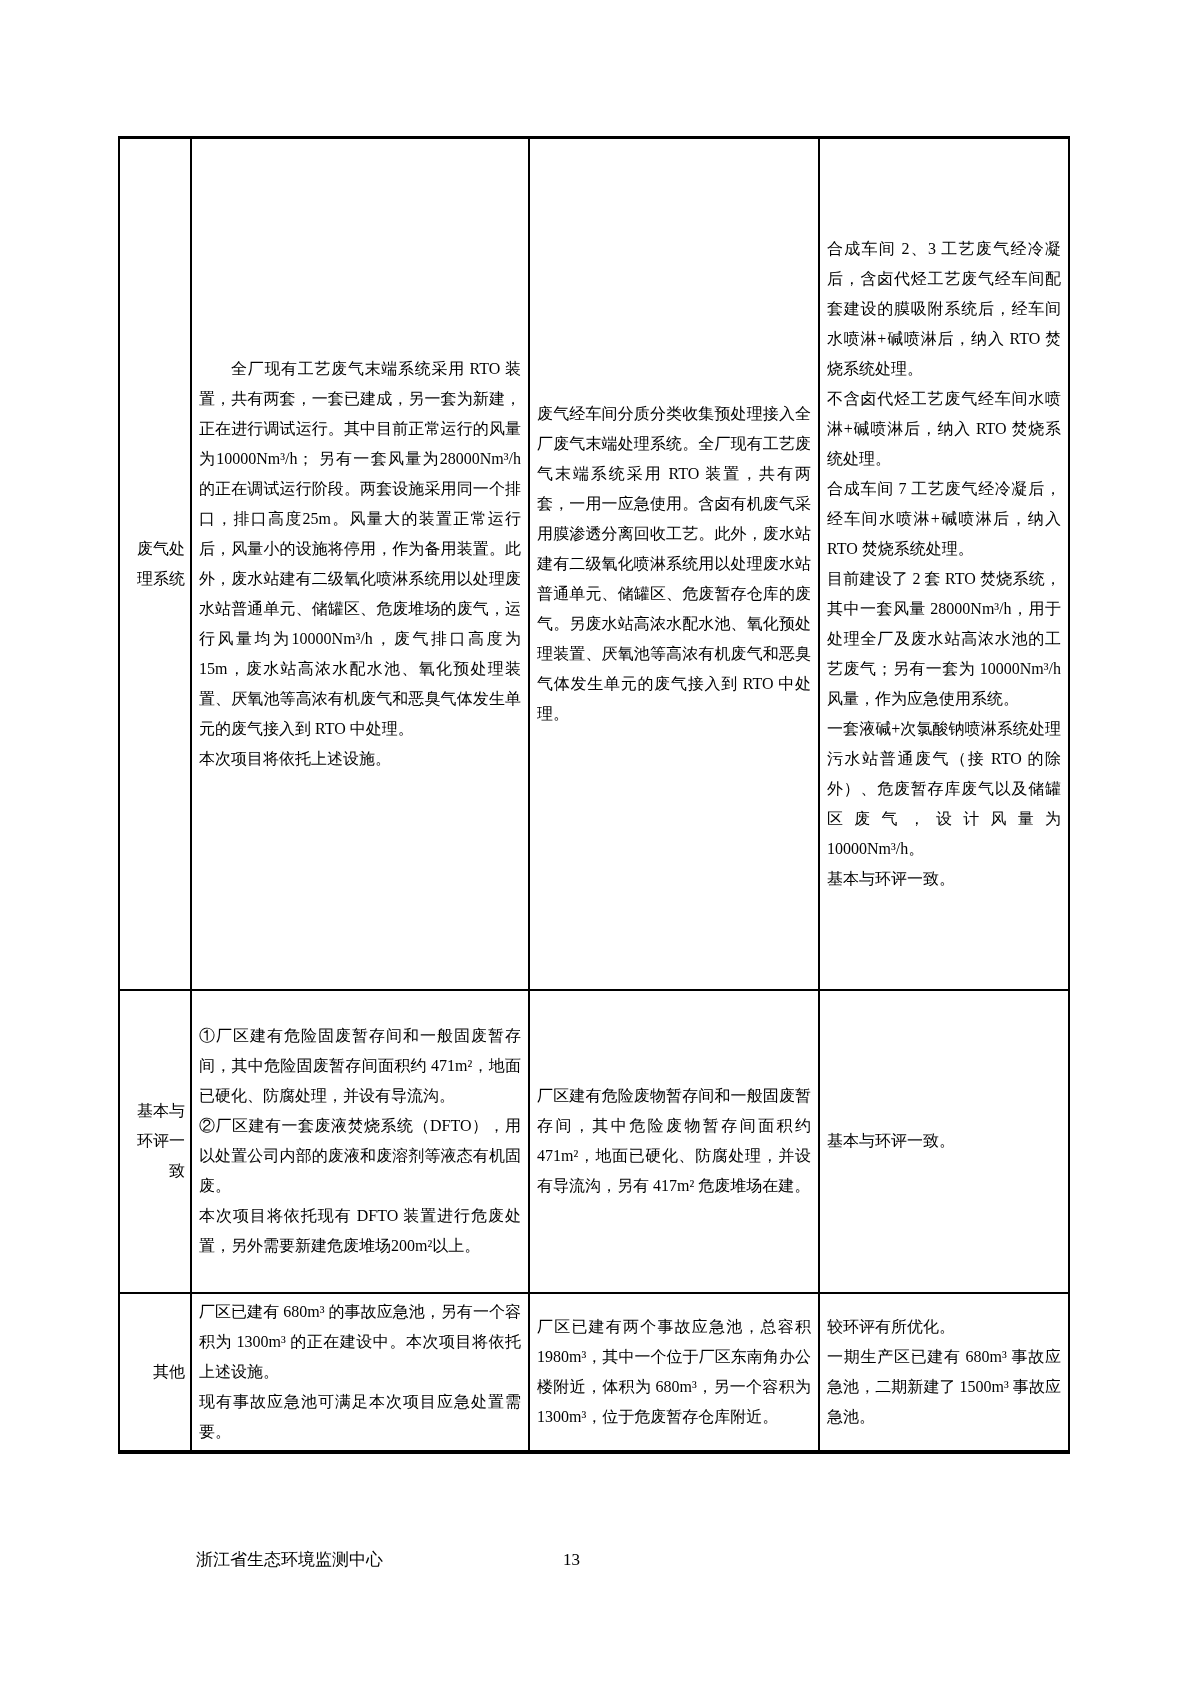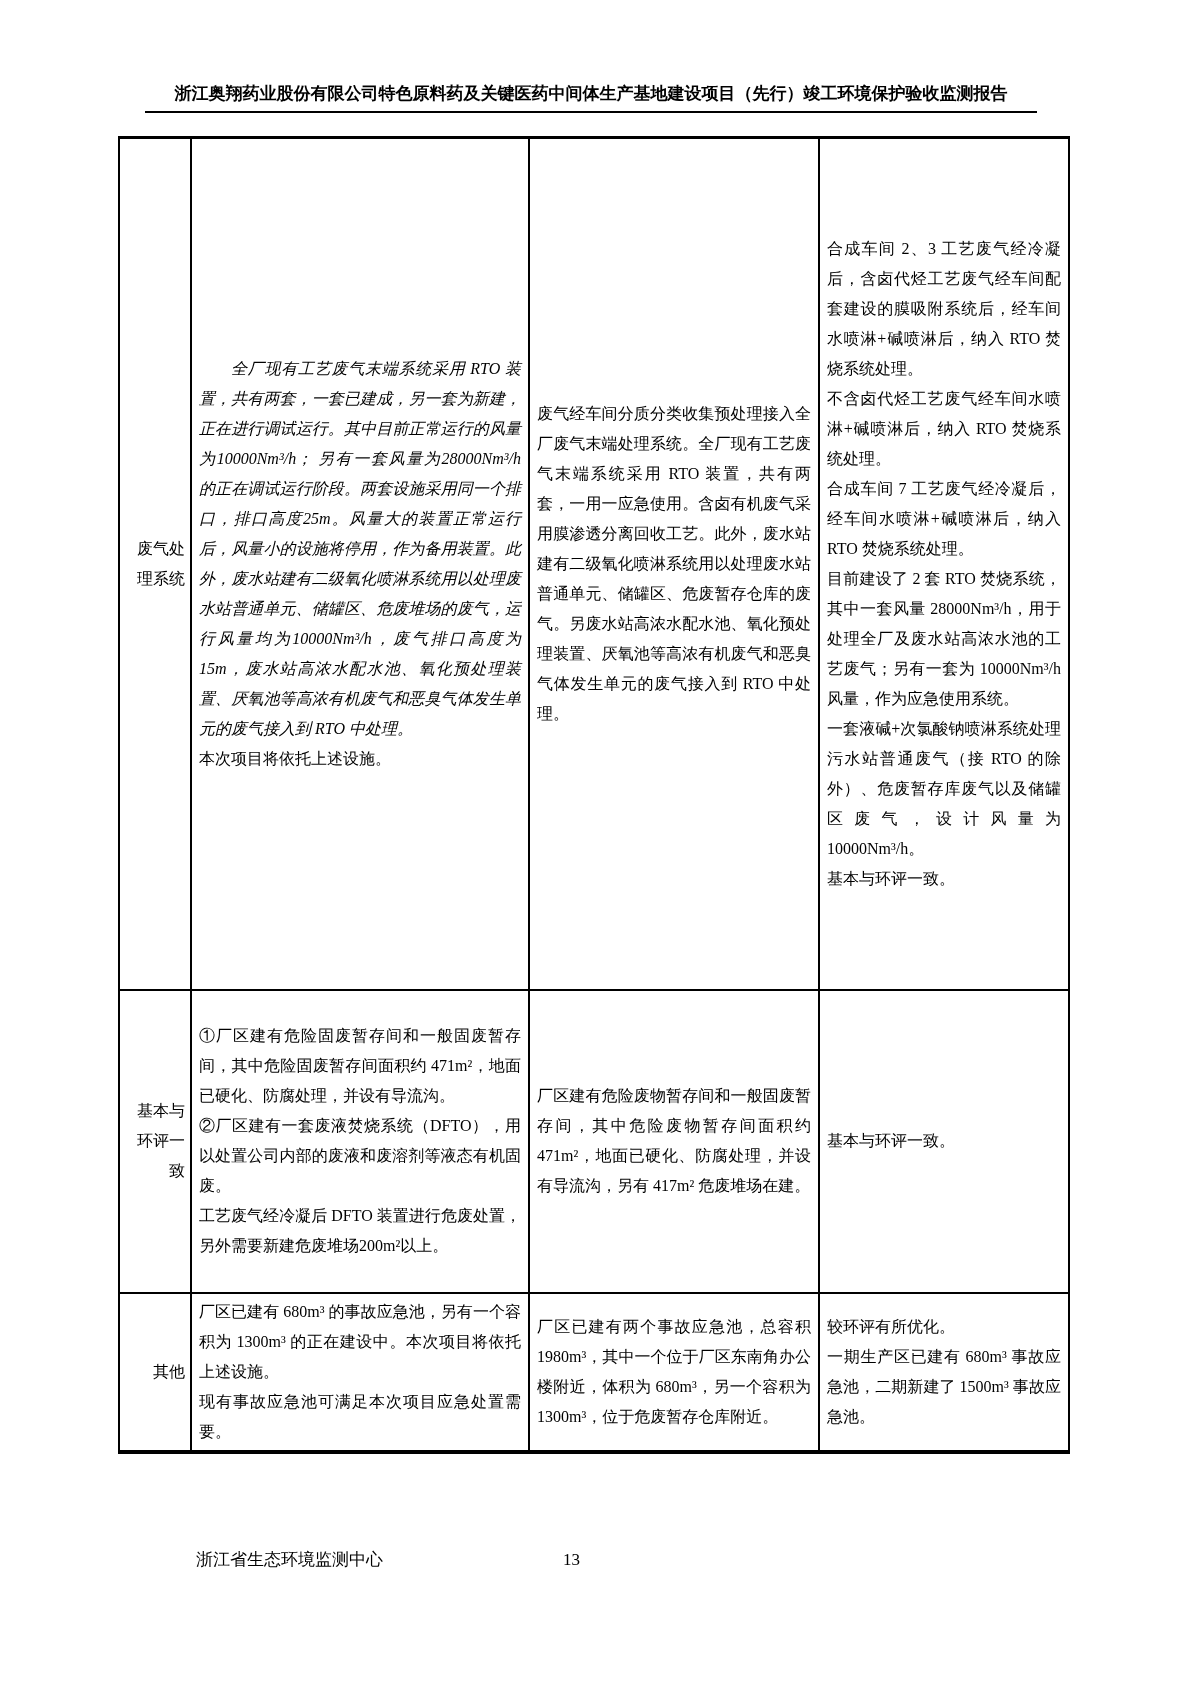--- a/index.html
+++ b/index.html
@@ -48,21 +48,21 @@
   table.main-table tr:last-child td { border-bottom: 4px solid #000000; }
   td.label-cell {
     text-align: right;
     padding: 0 5px;
   }
   td.cell {
     padding: 2px 7px;
     text-align: justify;
   }
   td.cell p { margin: 0; }
-  td.cell p.indent { text-indent: 2em; font-style: italic; }
+  td.cell p.indent { text-indent: 2em; }
   .footer {
     position: absolute;
     top: 1549px;
     left: 0;
     width: 1190px;
     font-size: 17px;
     line-height: 22px;
   }
   .footer .org {
     position: absolute;
@@ -73,23 +73,20 @@
     position: absolute;
     left: 563px;
     top: 0;
   }
 </style>
 </head>
 <body>
 
 <div class="page">
 
-  <div class="header">
-    <span>浙江奥翔药业股份有限公司特色原料药及关键医药中间体生产基地建设项目（先行）竣工环境保护验收监测报告</span>
-  </div>
 
   <table class="main-table">
     <colgroup>
       <col style="width:72px">
       <col style="width:338px">
       <col style="width:290px">
       <col style="width:250px">
     </colgroup>
     <tbody>
       <tr style="height:852px">
@@ -108,21 +105,21 @@
           <p>目前建设了 2 套 RTO 焚烧系统，其中一套风量 28000Nm³/h，用于处理全厂及废水站高浓水池的工艺废气；另有一套为 10000Nm³/h 风量，作为应急使用系统。</p>
           <p>一套液碱+次氯酸钠喷淋系统处理污水站普通废气（接 RTO 的除外）、危废暂存库废气以及储罐区废气，设计风量为 10000Nm³/h。</p>
           <p>基本与环评一致。</p>
         </td>
       </tr>
       <tr style="height:303px">
         <td class="label-cell">基本与环评一致</td>
         <td class="cell">
           <p>①厂区建有危险固废暂存间和一般固废暂存间，其中危险固废暂存间面积约 471m²，地面已硬化、防腐处理，并设有导流沟。</p>
           <p>②厂区建有一套废液焚烧系统（DFTO），用以处置公司内部的废液和废溶剂等液态有机固废。</p>
-          <p>工艺废气经冷凝后 DFTO 装置进行危废处置，另外需要新建危废堆场200m²以上。</p>
+          <p>本次项目将依托现有 DFTO 装置进行危废处置，另外需要新建危废堆场200m²以上。</p>
         </td>
         <td class="cell">
           <p>厂区建有危险废物暂存间和一般固废暂存间，其中危险废物暂存间面积约 471m²，地面已硬化、防腐处理，并设有导流沟，另有 417m² 危废堆场在建。</p>
         </td>
         <td class="cell">
           <p>基本与环评一致。</p>
         </td>
       </tr>
       <tr style="height:159px">
         <td class="label-cell">其他</td>

